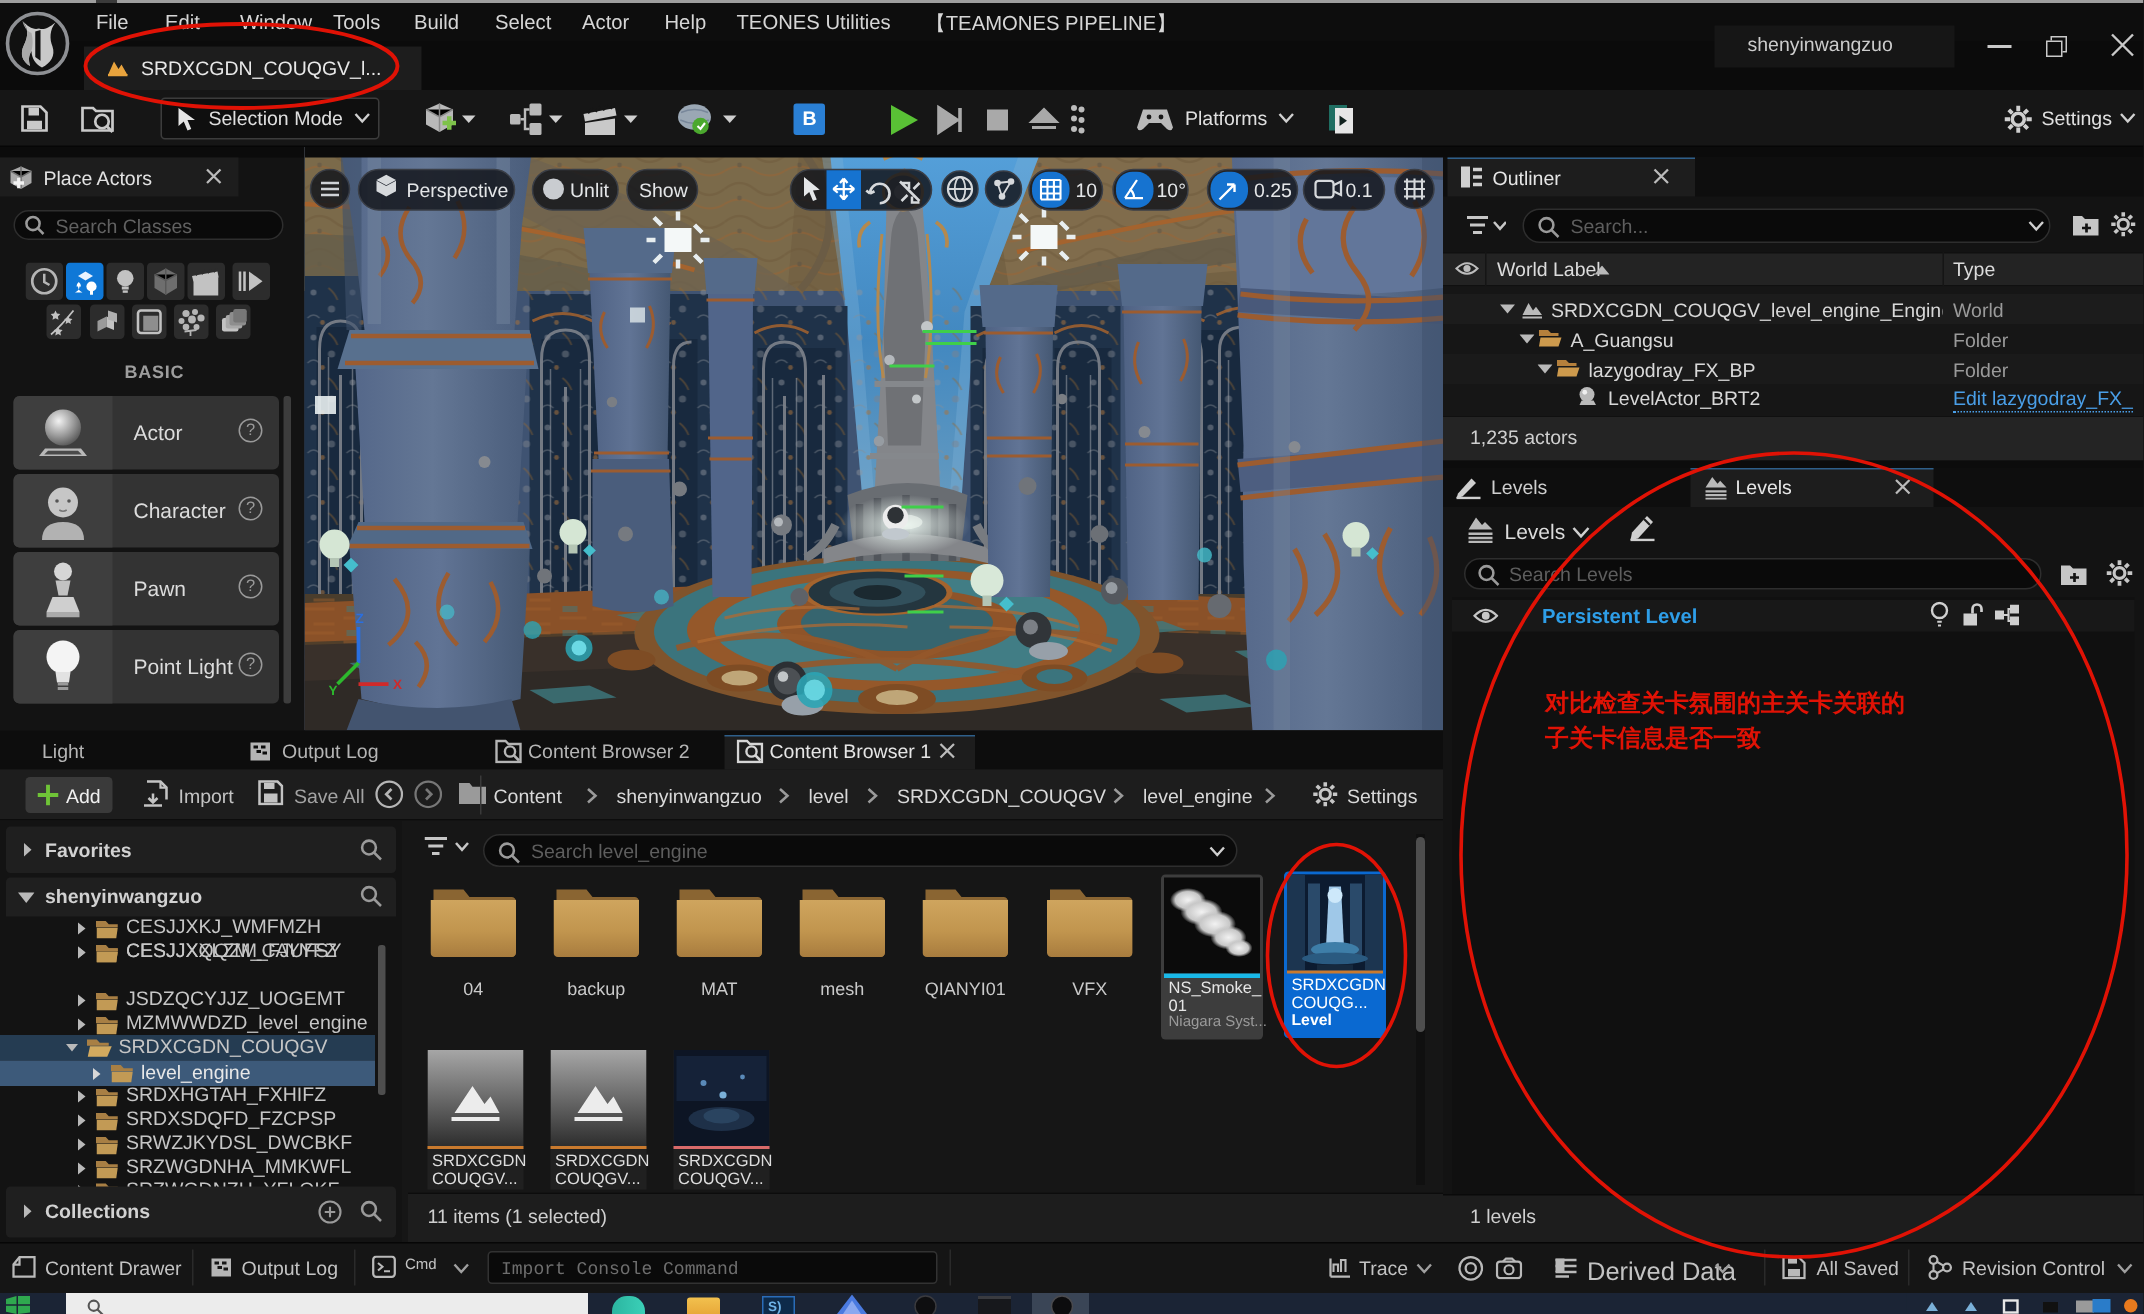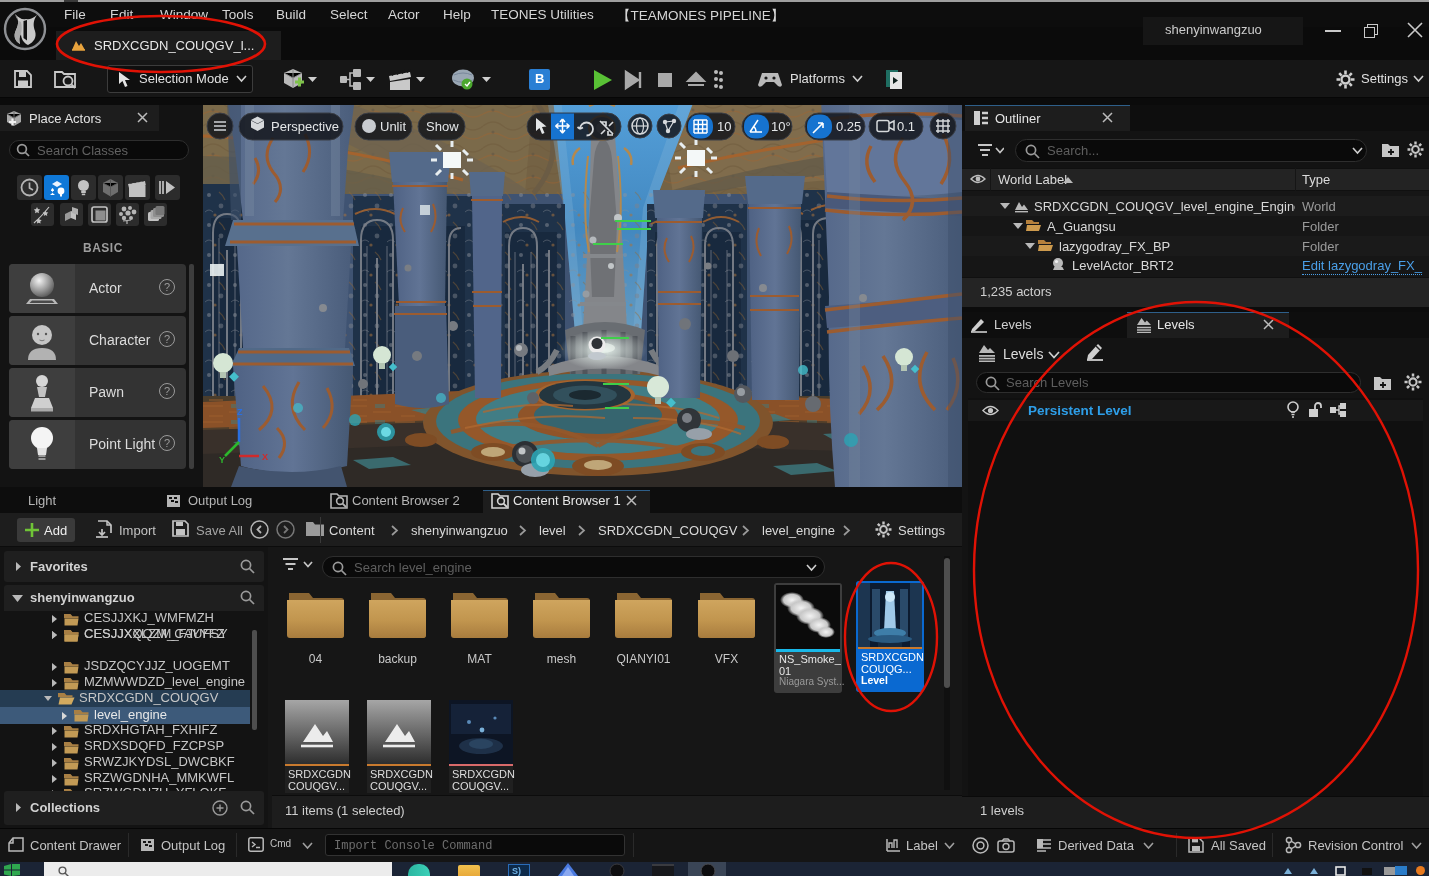--- a/index.html
+++ b/index.html
@@ -850,20 +850,21 @@
       <rect x="2" y="7" width="9" height="8" fill="#cfcfcf"></rect>
       <path d="M8 7 V4 a3 3 0 0 1 6 0 v2" fill="none" stroke="#cfcfcf" stroke-width="1.8"></path>
     </svg>
   <svg class="abs" style="left:1330px;top:403px" width="17" height="14" viewBox="0 0 17 14">
       <rect x="0" y="4" width="6" height="6" fill="#cfcfcf"></rect>
       <rect x="10" y="0" width="6" height="6" fill="#cfcfcf"></rect>
       <rect x="10" y="8" width="6" height="6" fill="#cfcfcf"></rect>
       <path d="M6 7 h3 v-4 h2 M9 7 v4 h2" stroke="#cfcfcf" stroke-width="1.4" fill="none"></path>
     </svg>
   
+  <div class="abs" style="left:1030px;top:458px;font-size:16px;font-weight:bold;color:#e01205;line-height:23px">对比检查关卡氛围的主关卡关联的<br>子关卡信息是否一致</div>
   
   <div class="abs" style="left:962px;top:796px;width:467px;height:32px;background:#1d1d1d;border-top:1px solid #0a0a0a"></div>
   <div class="abs" style="left:980px;top:803px;font-size:13px;color:#cfcfcf">1 levels</div>
 
   
   <div class="abs" style="left:0;top:487px;width:962px;height:341px;background:#161616"></div>
   <div class="abs" style="left:0;top:487px;width:962px;height:26px;background:#0d0d0d"></div>
   <div class="abs" style="left:28px;top:493px;font-size:13px;color:#b5b5b5">Light</div>
   <svg class="abs" style="left:166px;top:493px" width="15" height="15" viewBox="0 0 15 15">
       <rect x="1" y="2" width="13" height="12" fill="#b5b5b5"></rect>
@@ -1239,38 +1240,38 @@
   <svg class="abs" style="left:302px;top:842px" width="11" height="8">
       <path d="M1 1 L5.5 6 L10 1" stroke="#9f9f9f" stroke-width="1.6" fill="none"></path>
     </svg>
   <div class="abs" style="left:325px;top:834px;width:300px;height:22px;background:#0a0a0a;border:1px solid #323232;border-radius:3px"></div>
   <div class="abs" style="left:334px;top:839px;font-size:12px;color:#6e6e6e;font-family:'Liberation Mono',monospace">Import Console Command</div>
   <div class="abs" style="left:633px;top:833px;width:1px;height:24px;background:#2a2a2a"></div>
   <svg class="abs" style="left:886px;top:838px" width="15" height="14" viewBox="0 0 15 14">
       <path d="M1 13 V1 M1 13 H14" stroke="#b9b9b9" stroke-width="1.5"></path>
       <path d="M3 10 v-5 h3 v5 M8 10 v-8 h3 v8" fill="none" stroke="#b9b9b9" stroke-width="1.4"></path>
     </svg>
-  <div class="abs" style="left:906px;top:838px;font-size:13px;color:#c3c3c3">Label</div>
+  <div class="abs" style="left:906px;top:838px;font-size:13px;color:#c3c3c3">Trace</div>
   <svg class="abs" style="left:944px;top:842px" width="11" height="8">
       <path d="M1 1 L5.5 6 L10 1" stroke="#9f9f9f" stroke-width="1.6" fill="none"></path>
     </svg>
   <svg class="abs" style="left:972px;top:837px" width="17" height="17">
       <circle cx="8.5" cy="8.5" r="7.5" fill="none" stroke="#b9b9b9" stroke-width="1.5"></circle>
       <circle cx="8.5" cy="8.5" r="3.4" fill="none" stroke="#b9b9b9" stroke-width="1.5"></circle>
     </svg>
   <svg class="abs" style="left:997px;top:838px" width="18" height="15" viewBox="0 0 18 15">
       <rect x="1" y="3" width="16" height="11" rx="2" fill="none" stroke="#b9b9b9" stroke-width="1.5"></rect>
       <path d="M5 3 l2 -2 h4 l2 2" fill="none" stroke="#b9b9b9" stroke-width="1.5"></path>
       <circle cx="9" cy="8.5" r="3" fill="none" stroke="#b9b9b9" stroke-width="1.4"></circle>
     </svg>
   <svg class="abs" style="left:1036px;top:838px" width="16" height="14" viewBox="0 0 16 14">
       <path d="M1 2 h14 M1 6 h14 M1 10 h14 M1 13 h9" stroke="#b9b9b9" stroke-width="1.7"></path>
       <rect x="1" y="1" width="6" height="9" fill="#b9b9b9"></rect>
     </svg>
-  <div class="abs" style="left:1058px;top:838px;font-size:13px;color:#c3c3c3">Derived Data</div>
+  <div class="abs" style="left:1058px;top:838px;font-size:17px;color:#c3c3c3">Derived Data</div>
   <svg class="abs" style="left:1143px;top:842px" width="11" height="8">
       <path d="M1 1 L5.5 6 L10 1" stroke="#9f9f9f" stroke-width="1.6" fill="none"></path>
     </svg>
   <div class="abs" style="left:1176px;top:833px;width:1px;height:24px;background:#2a2a2a"></div>
   <svg class="abs" style="left:1188px;top:837px" width="16" height="16" viewBox="0 0 16 16">
       <path d="M1 1 H11 L15 5 V15 H1 Z" fill="none" stroke="#b9b9b9" stroke-width="1.5"></path>
       <rect x="4" y="2" width="6" height="3.4" fill="#b9b9b9"></rect>
       <rect x="4" y="9" width="8" height="5" fill="#b9b9b9"></rect>
     </svg>
   <div class="abs" style="left:1211px;top:838px;font-size:13px;color:#c3c3c3">All Saved</div>

